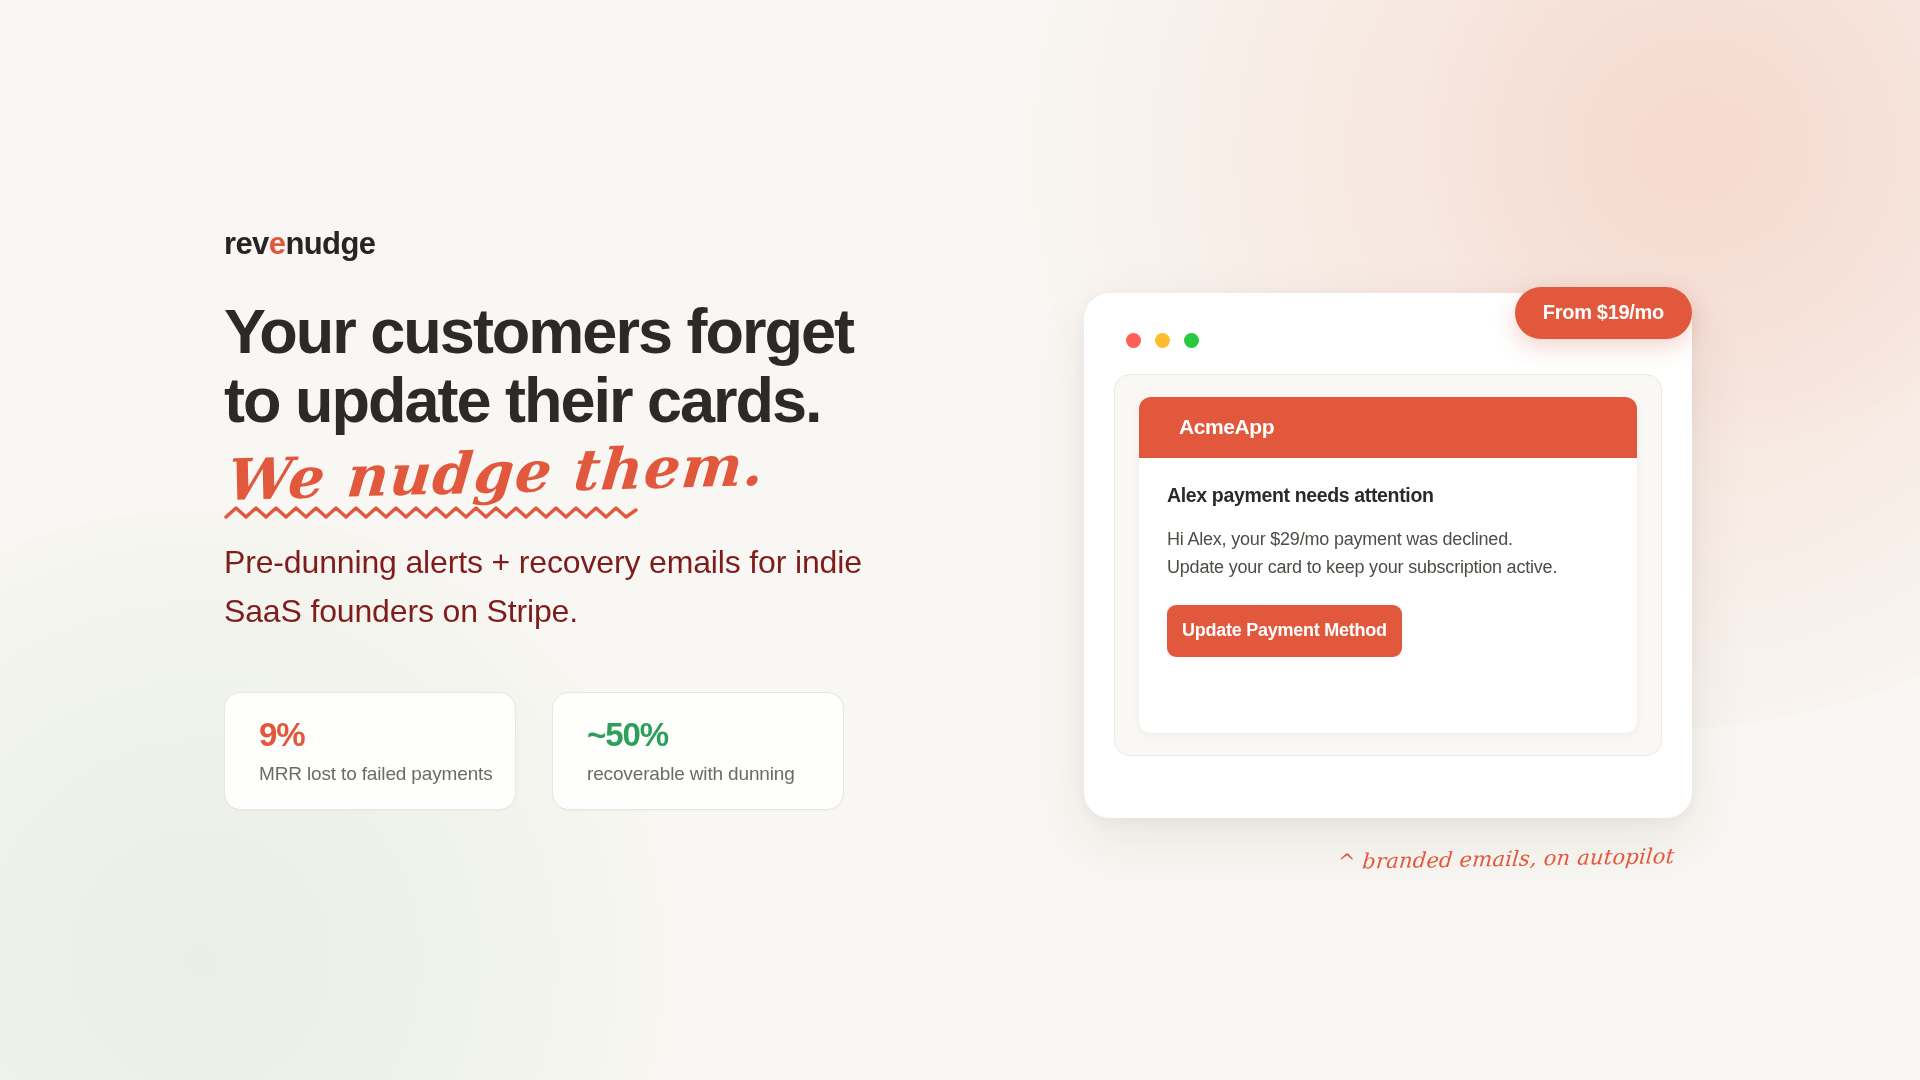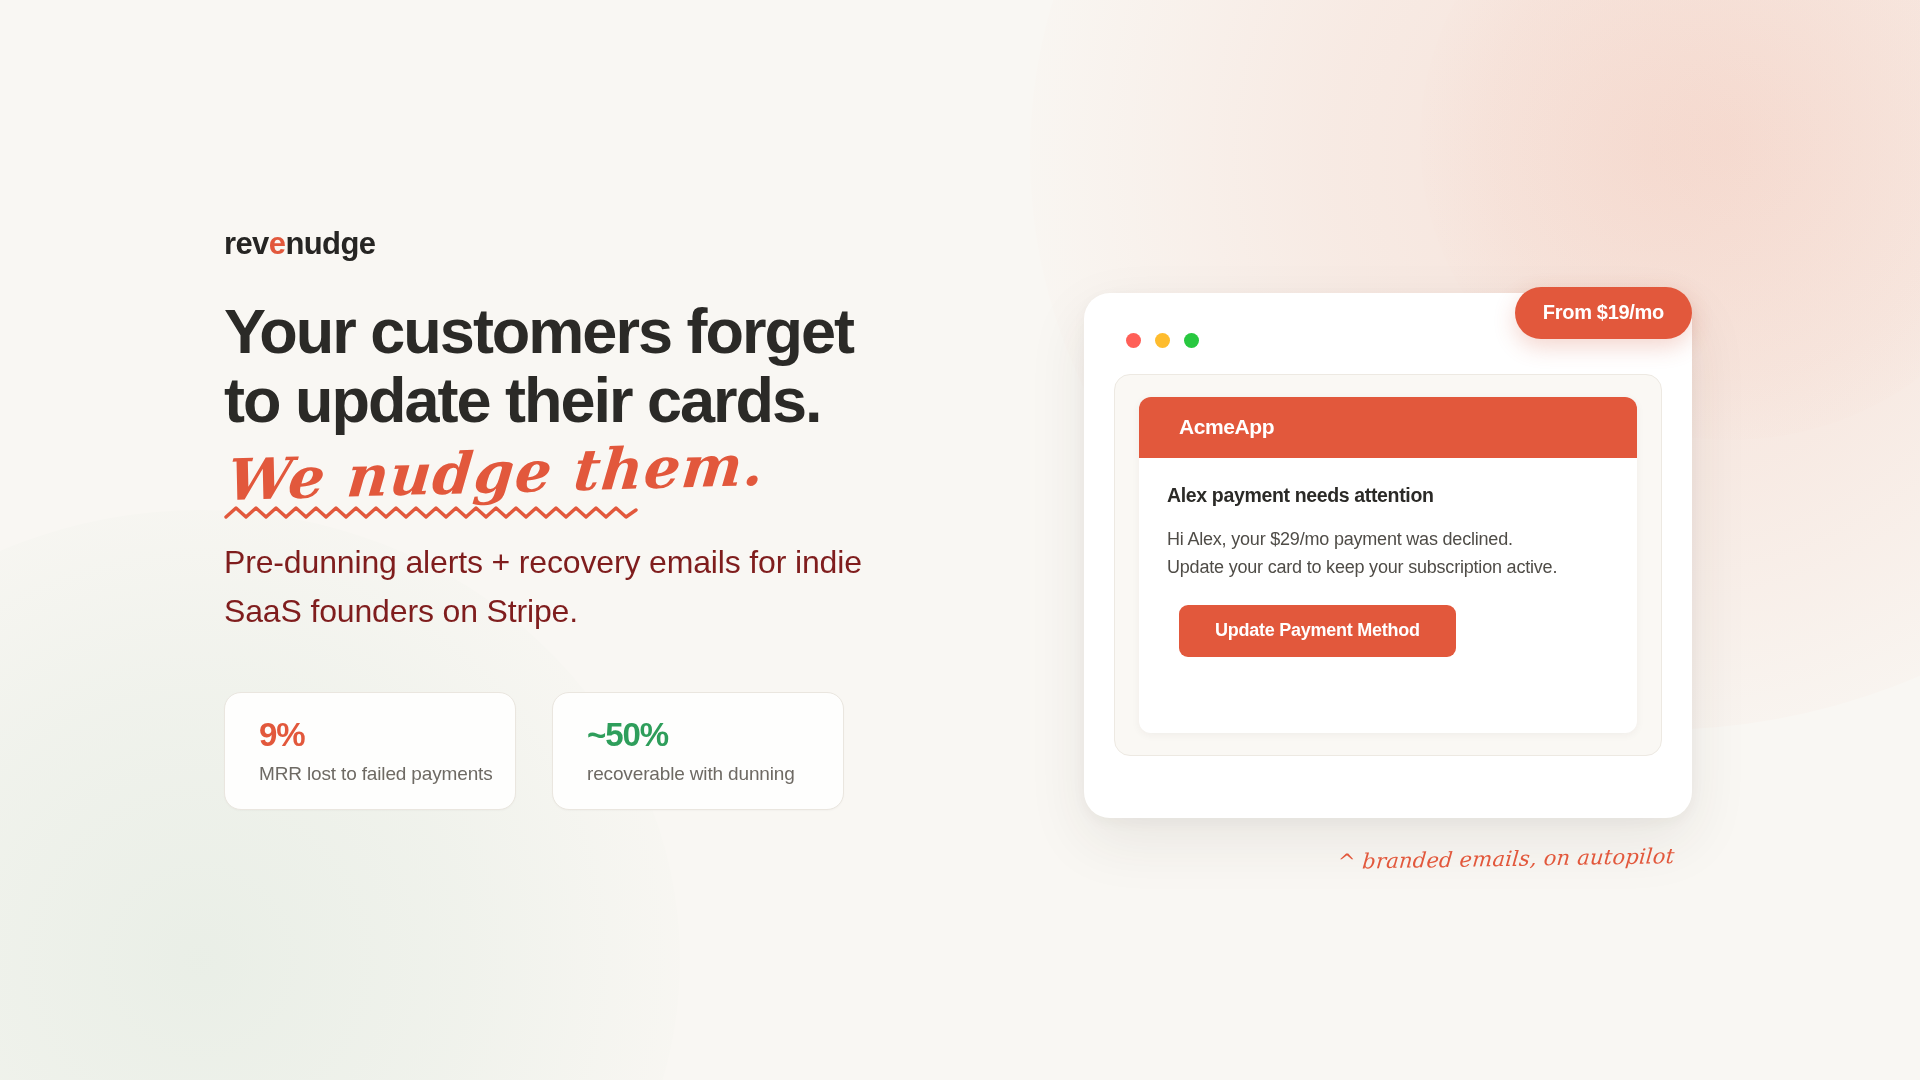--- a/index.html
+++ b/index.html
@@ -254,26 +254,25 @@
     max-width:400px;
   }
   .email-cta{
     display:inline-block;
     margin-top:24px;
     background:#E2583C;
     color:#FFFFFF;
     font-size:18px;
     font-weight:bold;
     letter-spacing:-0.25px;
-    padding:15px 36px 16px;
+    padding:15px 15px 16px;
     border:none;
     border-radius:9px;
     cursor:pointer;
     font-family:"Liberation Sans", sans-serif;
-    margin-left:12px;
   }
 
   .caption{
     position:absolute;
     left:260px;
     top:592px;
     font-family:"DejaVu Serif", serif;
     font-style:italic;
     font-size:21px;
     color:#E2583C;

